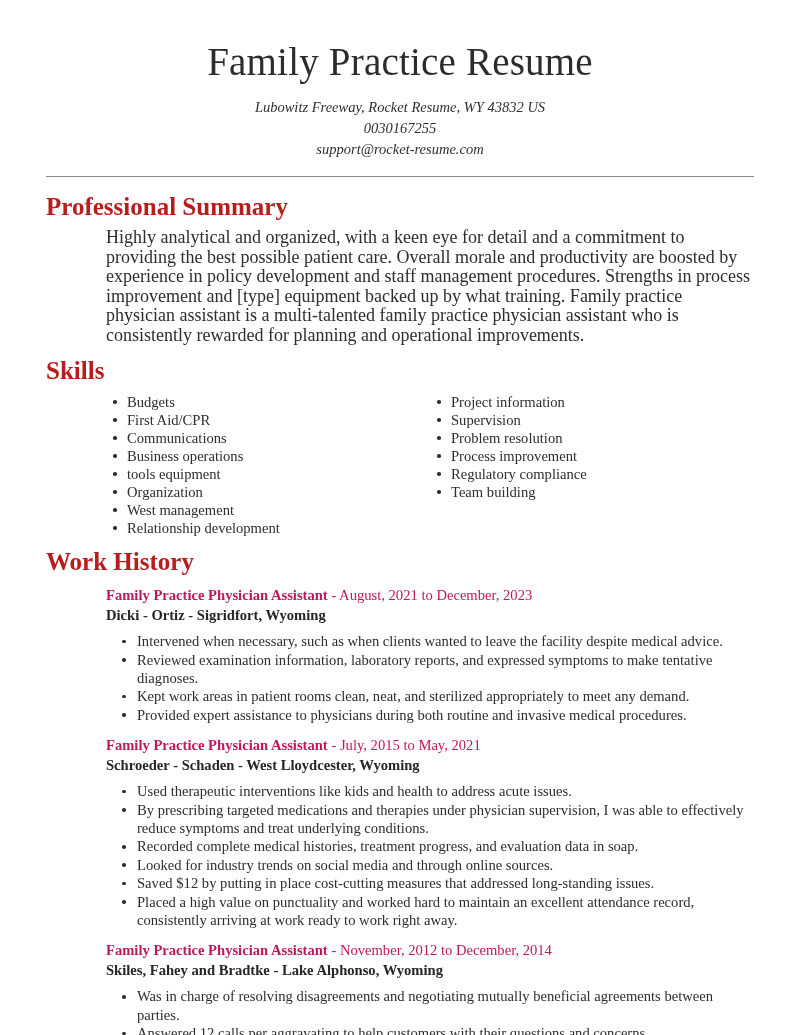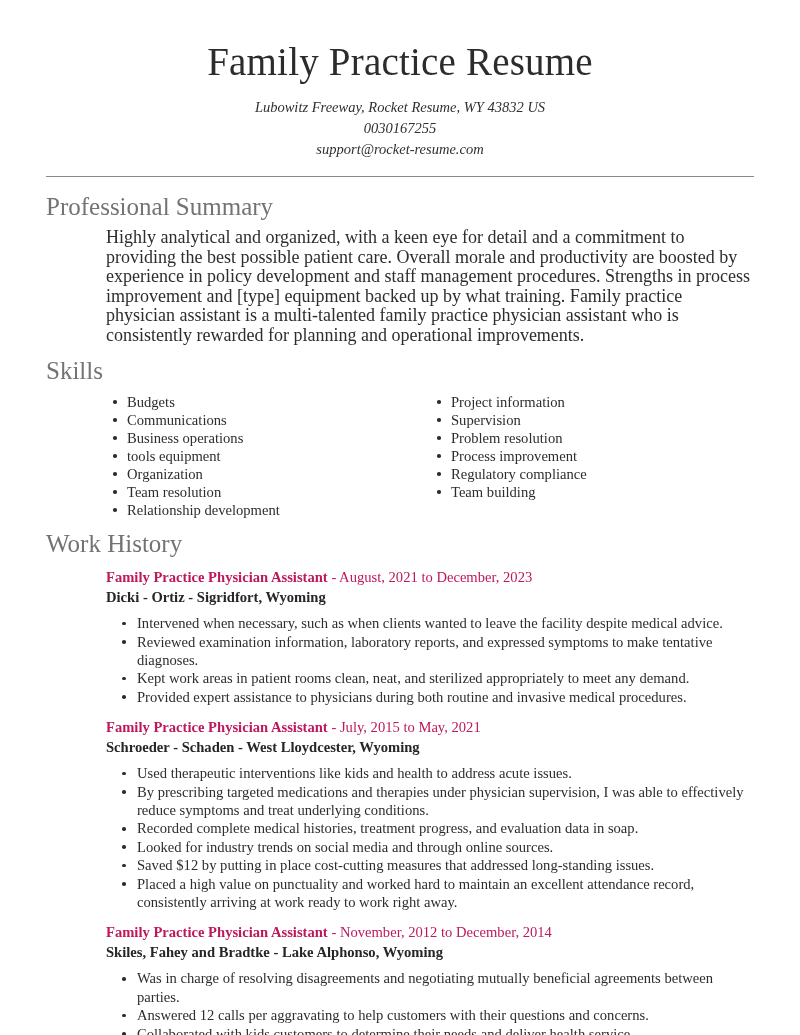--- a/index.html
+++ b/index.html
@@ -50,22 +50,22 @@
     margin: 16px 46px 0 46px;
   }
 
   
   .section {
     padding-left: 46px;
     padding-right: 46px;
   }
   .section-title {
     font-size: 25px;
-    font-weight: 400;
-    color: #737373;
+    font-weight: 700;
+    color: #b91c1c;
     margin: 0;
     line-height: 1.25;
   }
   .sec-summary { margin-top: 14px; }
   .sec-skills  { margin-top: 9px; }
   .sec-work    { margin-top: 9px; }
 
   .section-body {
     padding-left: 60px;
   }
@@ -178,25 +178,26 @@
     </div>
   </div>
 
   <div class="section sec-skills">
     <h2 class="section-title">Skills</h2>
     <div class="section-body">
       <div class="skills-cols">
         <div class="skills-col">
           <ul id="skills-left">
               <li>Budgets</li>
+              <li>First Aid/CPR</li>
               <li>Communications</li>
               <li>Business operations</li>
               <li>tools equipment</li>
               <li>Organization</li>
-              <li>Team resolution</li>
+              <li>West management</li>
               <li>Relationship development</li>
             </ul>
         </div>
         <div class="skills-col">
           <ul id="skills-right">
               <li>Project information</li>
               <li>Supervision</li>
               <li>Problem resolution</li>
               <li>Process improvement</li>
               <li>Regulatory compliance</li>

